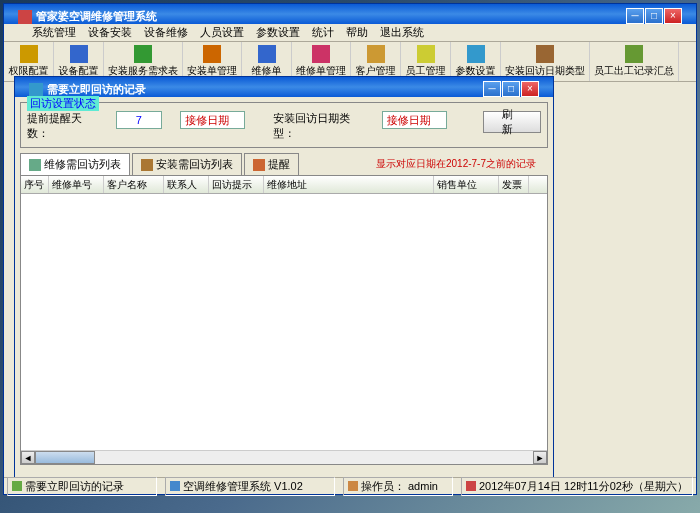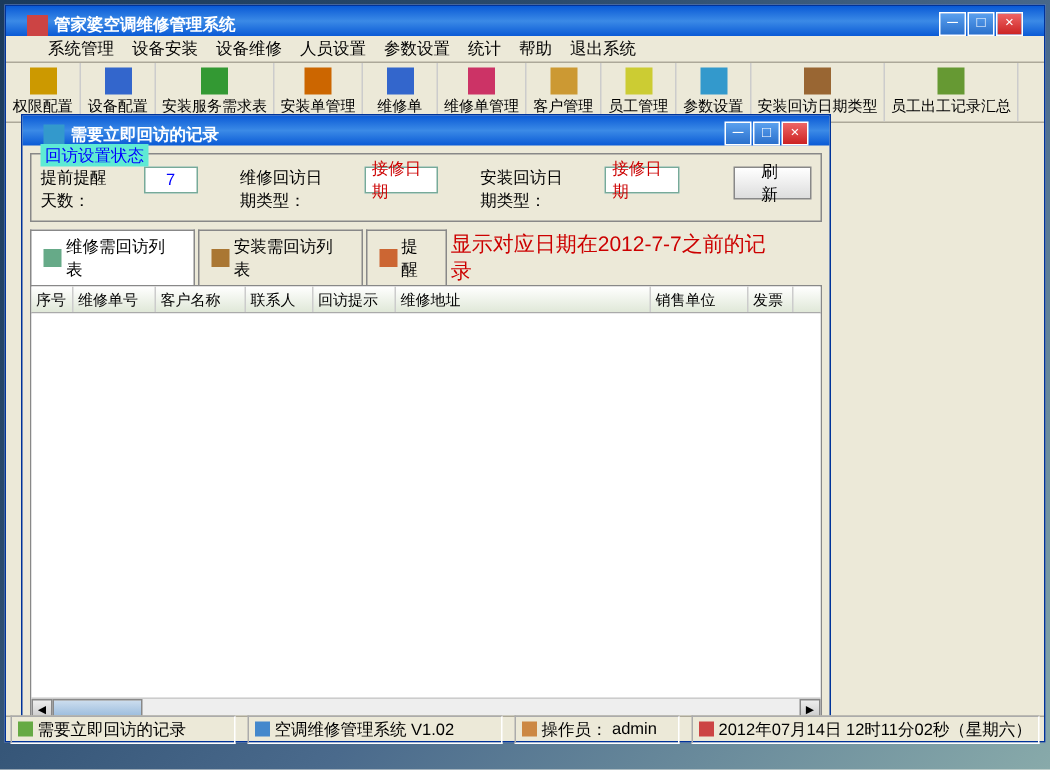--- a/index.html
+++ b/index.html
@@ -28,21 +28,21 @@
 .gbrow{display:flex;align-items:flex-start;gap:18px}
 .gbrow label{color:#000}
 .fld{border:1px solid #7a9;background:#fff;height:18px;padding:0 4px;display:inline-flex;align-items:center}
 .fld.blue{color:#00f;width:50px;justify-content:center}
 .fld.red{color:#c00;width:70px}
 .btn{height:22px;padding:0 18px;background:linear-gradient(#fff,#ddd);border:1px solid #888;cursor:pointer;display:inline-flex;align-items:center}
 .tabs{margin:4px 5px 0;display:flex;gap:2px;align-items:center}
 .tab{padding:3px 8px;background:#ece9d8;border:1px solid #888;border-bottom:none;cursor:pointer;display:flex;align-items:center;gap:3px}
 .tab.active{background:#fff}
 .tab .ticon{width:12px;height:12px;background:#6a8}
-.hint{margin-left:auto;margin-right:24px;color:#c00;font-size:14px}
+.hint{margin-left:auto;margin-right:12px;color:#c00;font-size:10px}
 .grid{margin:0 5px;background:#fff;border:1px solid #888;height:290px;display:flex;flex-direction:column}
 .ghdr{display:flex;background:linear-gradient(#fff,#e0e8d8);border-bottom:1px solid #aaa;height:18px}
 .gh{border-right:1px solid #ccc;padding:2px 3px;font-size:10px;white-space:nowrap;overflow:hidden}
 .gbody{flex:1;background:#fff}
 .gscroll{height:14px;background:#eee;border-top:1px solid #ccc;display:flex}
 .gscroll .thumb{width:60px;background:linear-gradient(#cde,#9bd);border:1px solid #888}
 .gscroll .track{flex:1}
 .gscroll .arrow{width:14px;background:linear-gradient(#eee,#ccc);border:1px solid #888;text-align:center;line-height:12px;font-size:9px}
 .statusbar{position:absolute;bottom:0;left:0;right:0;height:17px;background:#ece9d8;border-top:1px solid #aca899;display:flex;align-items:center;padding:0 3px;gap:8px}
 .statusbar .cell{border:1px inset #fff;padding:1px 4px;font-size:10px;display:flex;align-items:center;gap:3px}
@@ -132,21 +132,20 @@
         <div class="winbtn">─</div>
         <div class="winbtn">□</div>
         <div class="winbtn close">×</div>
       </div>
     </div>
     <div class="groupbox">
       <div class="legend">回访设置状态</div>
       <div class="gbrow">
         <label>提前提醒天数：</label>
         <div class="fld blue">7</div>
-        <label style="margin-left:10px">维修回访日期类型：</label>
         <div class="fld red">接修日期</div>
         <label style="margin-left:10px">安装回访日期类型：</label>
         <div class="fld red">接修日期</div>
         <div style="flex:1"></div>
         <div class="btn">刷新</div>
       </div>
     </div>
     <div class="tabs">
       <div class="tab active">
           <div class="ticon"></div>

